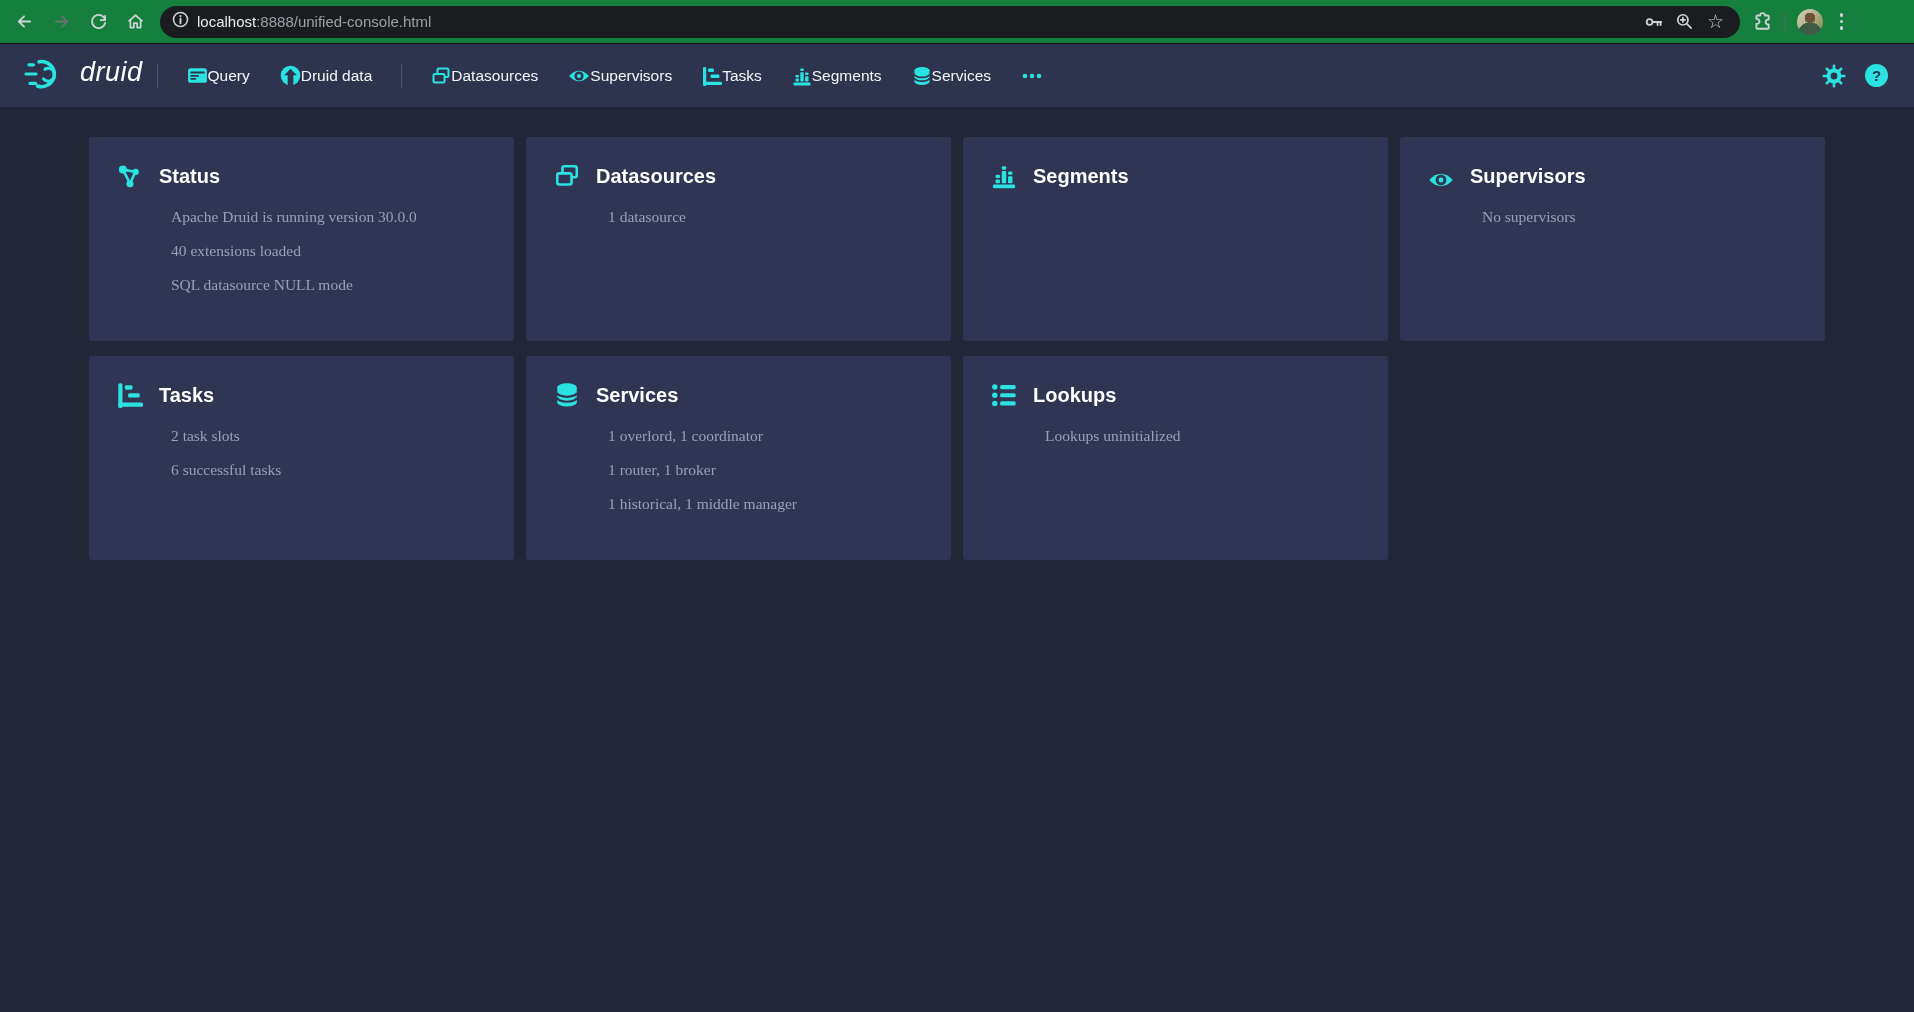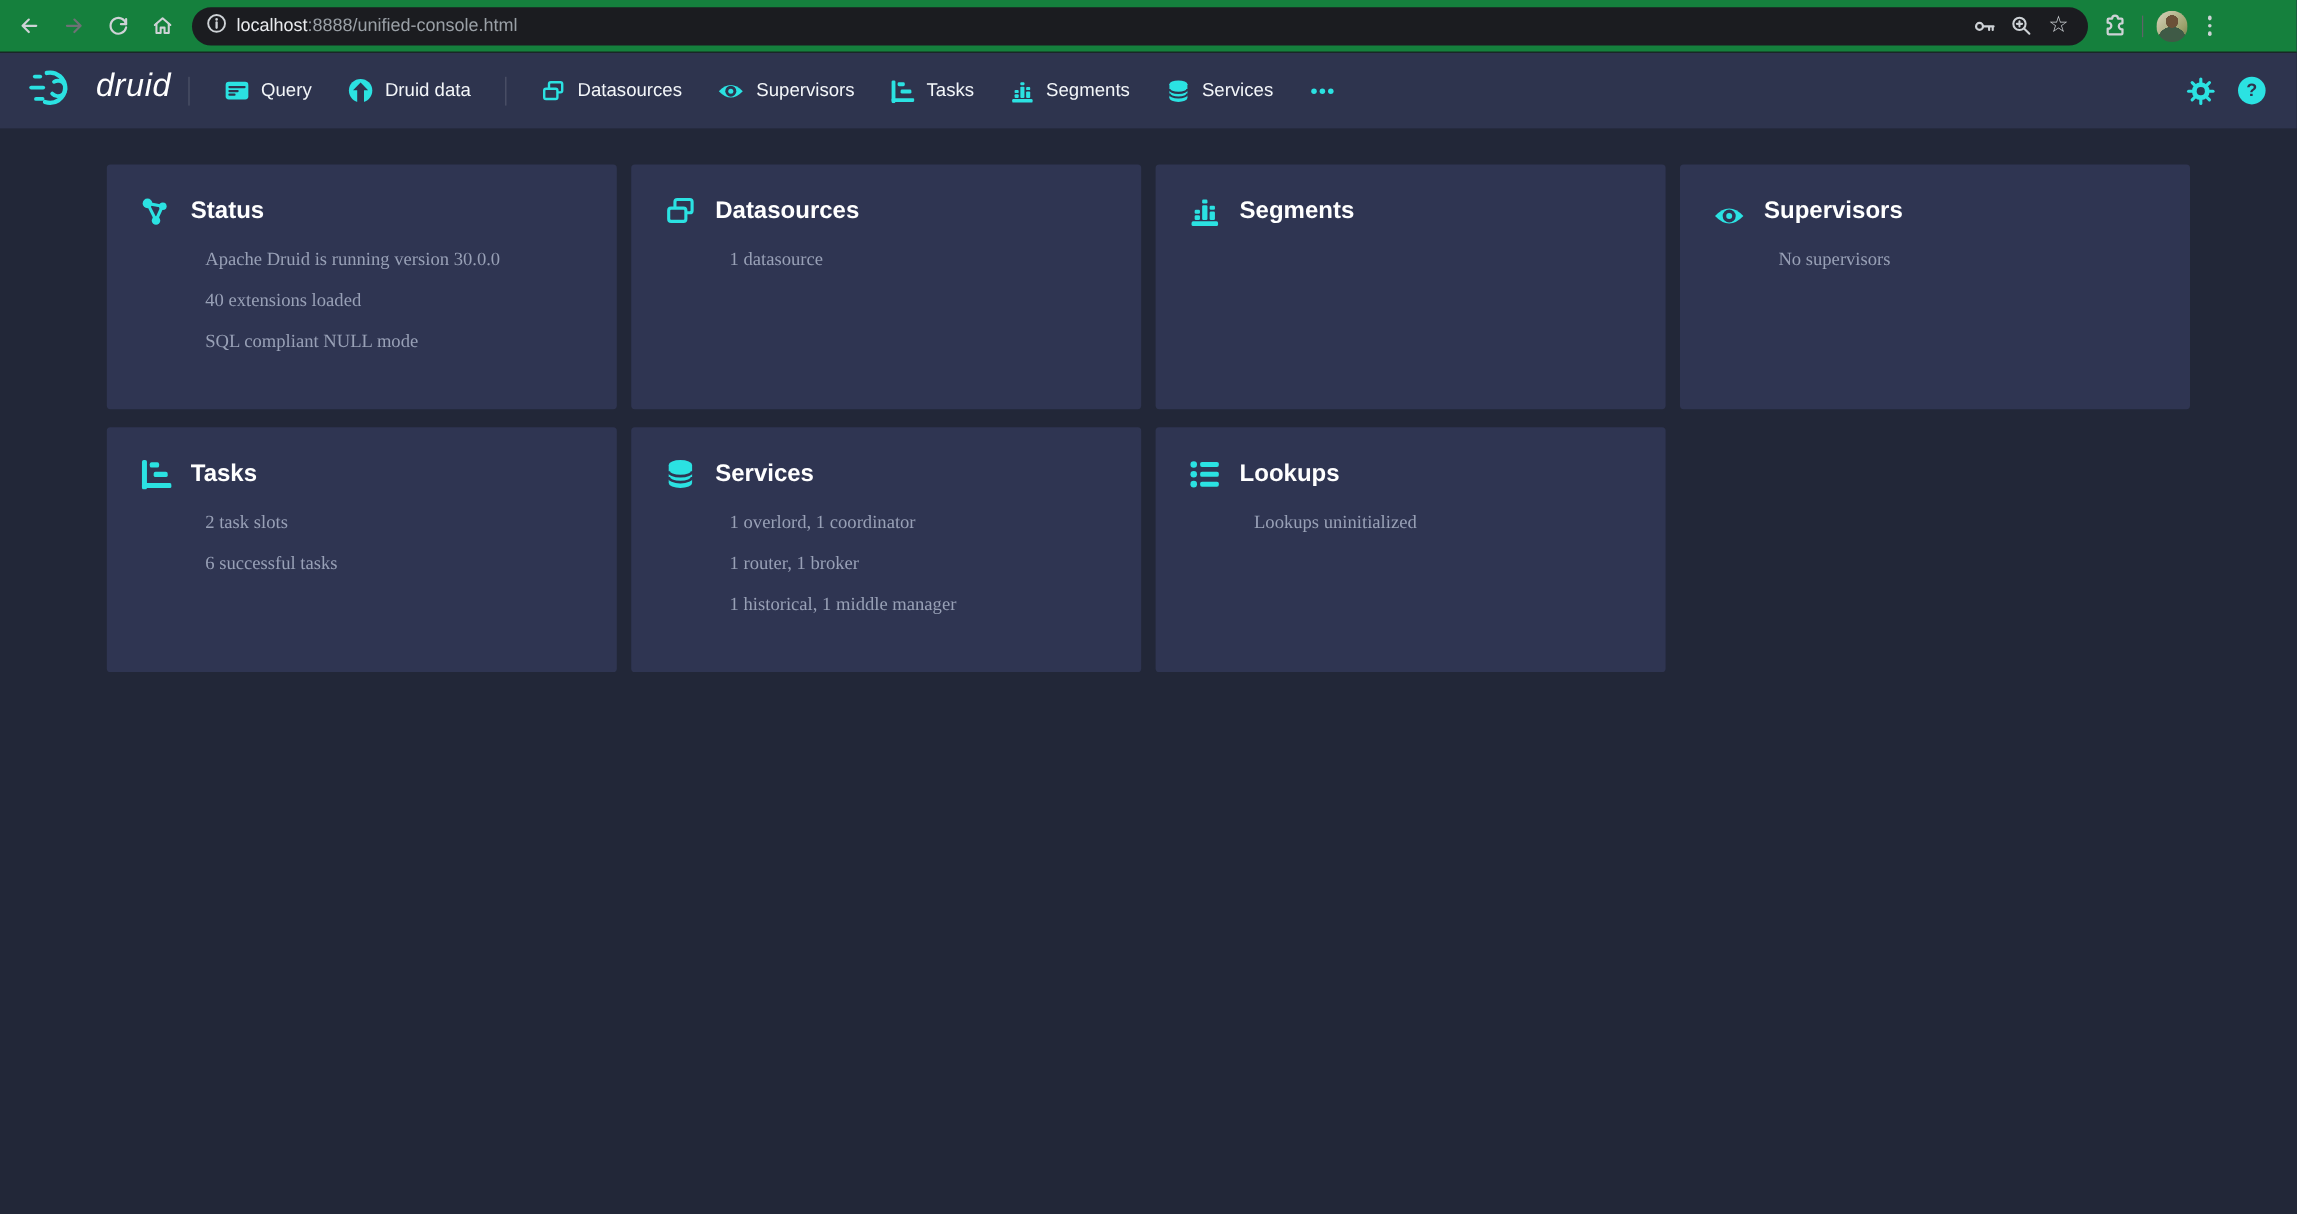--- a/index.html
+++ b/index.html
@@ -44,21 +44,21 @@
 
   
   .navbar {
     height:63px; background:#2e344e; display:flex; align-items:center;
     padding:0 26px 0 24px;
   }
   .brand { display:flex; align-items:flex-start; gap:10px; }
   .wordmark { color:#ffffff; font-size:27px; font-style:italic; letter-spacing:0.5px; }
   .nav-sep { width:1px; height:24px; background:rgba(255,255,255,0.16); margin:0 14px; flex:none; }
   .nav-item {
-    display:flex; align-items:center; gap:10px; padding:0 15px; height:63px;
+    display:flex; align-items:center; padding:0 15px; height:63px;
     color:#f3f6f9; font-size:15.5px; cursor:pointer; flex:none;
   }
   .nav-item svg { display:block; flex:none; }
   .nav-right { margin-left:auto; display:flex; align-items:center; gap:19px; }
   .icon-btn { display:flex; align-items:center; justify-content:center; cursor:pointer; }
   .help-circle {
     width:23px; height:23px; border-radius:50%; background:#2be2e2;
     display:flex; align-items:center; justify-content:center;
   }
   .help-circle span { color:#2e344e; font-weight:800; font-size:15px; font-family:"Liberation Sans",sans-serif; }
@@ -287,21 +287,21 @@
             <circle cx="5" cy="5.5" r="3.4" fill="#2be2e2"></circle>
             <circle cx="15.8" cy="7.5" r="2.7" fill="#2be2e2"></circle>
             <circle cx="11" cy="17.6" r="3" fill="#2be2e2"></circle>
           </svg>
         </span>
       <span class="card-title">Status</span>
     </div>
     <div class="card-body">
       <div class="card-line">Apache Druid is running version 30.0.0</div>
       <div class="card-line">40 extensions loaded</div>
-      <div class="card-line">SQL compliant NULL mode</div>
+      <div class="card-line">SQL datasource NULL mode</div>
     </div>
   </div>
 
   <div class="card">
     <div class="card-head">
       <span class="card-icon">
           <svg viewBox="0 0 20 20" fill="none" stroke="#2be2e2" stroke-width="2">
             <rect x="6.5" y="2.5" width="11" height="8.5" rx="1.5"></rect>
             <rect x="2.5" y="8" width="11" height="8.5" rx="1.5" fill="#2f3552"></rect>
           </svg>

